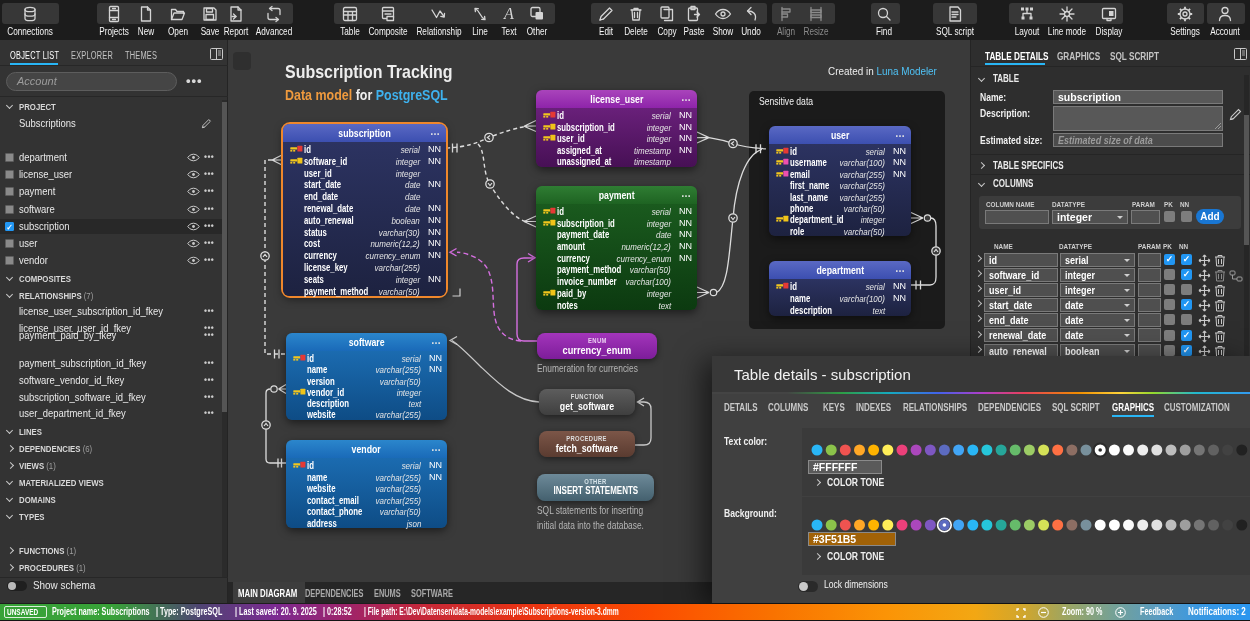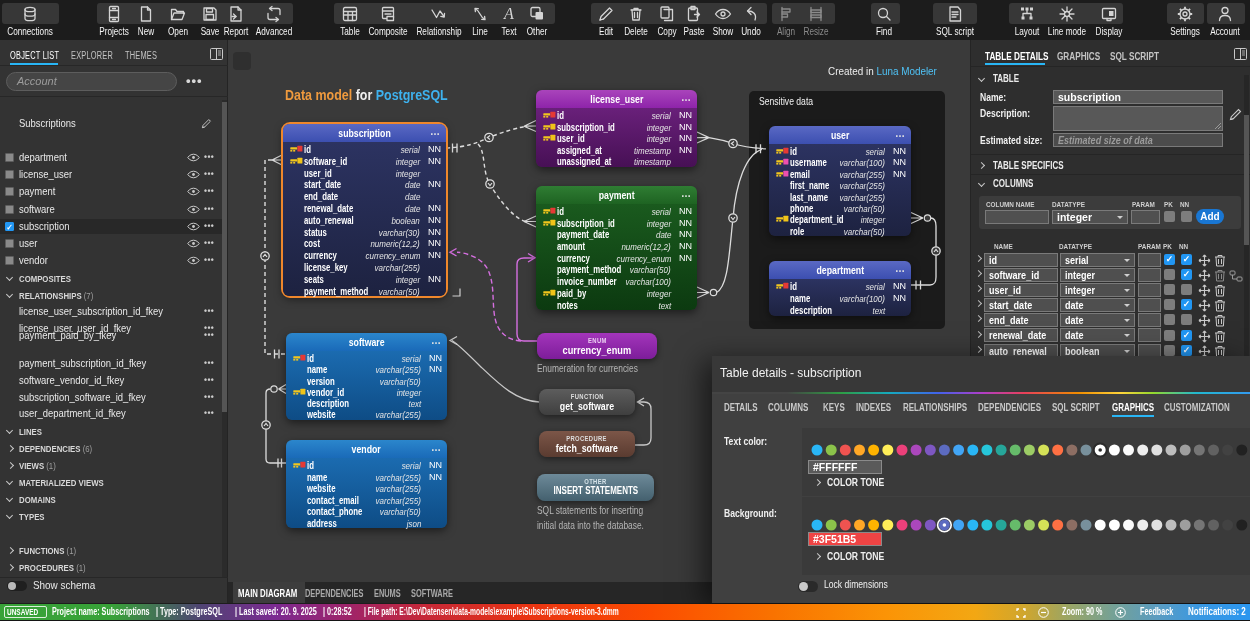--- a/index.html
+++ b/index.html
@@ -299,20 +299,24 @@
 <svg class="abs" style="left:210px;top:8px" width="13" height="12" viewBox="0 0 13 12">
         <rect x=".5" y=".5" width="12" height="11" rx="1" stroke="#c9c9c9" fill="none"></rect>
         <path d="M6.5 .5v11" stroke="#c9c9c9"></path>
         <path d="M8 3h3M8 5h3M8 7h3" stroke="#c9c9c9" stroke-width=".8"></path>
       </svg>
 <div class="abs" style="left:0;top:25px;width:228px;height:1px;background:#272727"></div>
 <div class="abs" style="left:6px;top:32px;width:171px;height:19px;background:#454545;border:1px solid #5d5d5d;border-radius:9.5px"></div>
 <div class="abs" style="left:17px;top:35px;font-size:11px;font-style:italic;color:#9c9c9c">Account</div>
 <div class="abs" style="left:186px;top:33px;color:#d8d8d8;font-size:13px;font-weight:bold;letter-spacing:1px">•••</div>
 <div class="abs" style="left:0;top:56px;width:228px;height:1px;background:#272727"></div>
+<div class="shdr" style="top:58.5px">
+        <span class="chev d" style="left:7px;top:4px"></span>
+        <span style="position:absolute;left:19px"><span class="sx82">PROJECT</span></span>
+      </div>
 <div class="srow" style="top:75.5px">
         <span style="position:absolute;left:19px"><span class="sx86">Subscriptions</span></span>
         <span class="abs" style="left:201px;top:2px">
           <svg width="11" height="11" viewBox="0 0 12 12">
             <path d="M1.5 10.5l.7-2.5L8.5 1.7l1.8 1.8-6.3 6.3z" stroke="#c9c9c9" stroke-width="1" fill="none"></path>
             <path d="M1.5 10.5l2.4-.7" stroke="#c9c9c9" stroke-width="1" fill="none"></path>
           </svg>
         </span>
       </div>
 <div class="srow" style="top:110.0px;">
@@ -462,20 +466,21 @@
       </div>
 <div class="abs" style="left:0;top:537px;width:228px;height:1px;background:#272727"></div>
 <div class="abs" style="left:7px;top:541px;width:20px;height:10px;background:#1f1f1f;border-radius:5px"></div>
 <div class="abs" style="left:8px;top:542px;width:8px;height:8px;background:#b9b9b9;border-radius:50%"></div>
 <div class="abs" style="left:33px;top:539px;font-size:11px;color:#e9e9e9"><span class="sx90">Show schema</span></div>
 <div class="abs" style="left:222px;top:60px;width:5px;height:477px;background:#2b2b2b"></div>
 <div class="abs" style="left:222px;top:62px;width:5px;height:310px;background:#555"></div>
 </div>
 <div id="cnv">
 <div class="abs" style="left:5px;top:12px;width:18px;height:18px;background:#2f2f2f;border-radius:4px"></div>
+<div class="abs" style="left:57px;top:21px;font-size:19px;font-weight:bold;color:#ededed"><span class="sx" style="transform:scaleX(.84)">Subscription Tracking</span></div>
 <div class="abs" style="left:57px;top:47px;font-size:14px;font-weight:bold"><span class="sx" style="transform:scaleX(.89)"><span style="color:#ef9a3e">Data model</span> <span style="color:#ededed">for</span> <span style="color:#3eb2ef">PostgreSQL</span></span></div>
 <div class="abs" style="left:600px;top:25px;font-size:11.5px;color:#ededed"><span class="sx86">Created in <span style="color:#4fc3f7">Luna Modeler</span></span></div>
 <div class="abs" style="left:521px;top:51px;width:196px;height:238px;background:#1b1b1b;border-radius:5px"></div>
 <div class="abs" style="left:531px;top:55px;font-size:10.5px;color:#f0f0f0"><span class="sx82">Sensitive data</span></div>
 <svg class="abs" id="lines" style="left:0;top:0" width="742" height="563" viewBox="0 0 742 563">
         <path d="M218,108 C240,107 248,103 261,97.5 C274,92 292,87 299,86.2" stroke="#dcdcdc" stroke-width="1.4" fill="none" stroke-dasharray="4,3"></path>
         <path d="M224.5,103.5 V112.5 M229,103.5 V112.5" stroke="#dcdcdc" stroke-width="1.3" fill="none"></path>
         <path d="M296,86.2 L308,80.5 M296,86.2 L308,86 M296,86.2 L308,91.5" stroke="#dcdcdc" stroke-width="1.2" fill="none"></path>
         <circle cx="261" cy="97.5" r="4.2" fill="#3a3a3a" stroke="#dcdcdc" stroke-width="1.3"></circle>
         <path d="M262,95.5 L259.4,97.5 L262,99.5" stroke="#dcdcdc" stroke-width="1.2" fill="none"></path>
@@ -1072,21 +1077,21 @@
 <span class="abs" style="left:243px;top:305px">
         <svg width="12" height="13" viewBox="0 0 12 13">
           <path d="M1 3h10M4 3V1.5h4V3M2 3l.6 9h6.8L10 3M4.5 5v5M7.5 5v5" stroke="#c9c9c9" stroke-width="1" fill="none"></path>
         </svg>
       </span>
 <div class="abs" style="left:273px;top:35px;width:5px;height:528px;background:#262626"></div>
 <div class="abs" style="left:273px;top:75px;width:5px;height:130px;background:#555"></div>
 </div>
 <div id="modal">
 <div class="abs" style="left:0;top:0;width:538px;height:36px;background:#383838"></div>
-<div class="abs" style="left:8px;top:10px;font-size:12px;color:#f2f2f2">Table details - subscription</div>
+<div class="abs" style="left:22px;top:10px;font-size:15px;color:#f2f2f2">Table details - subscription</div>
 <div class="abs" style="left:0;top:36px;width:538px;height:2px;background:linear-gradient(90deg,#444 0%,#444 14%,#2e9e44 24%,#15aabf 33%,#4263eb 42%,#ae3ec9 50%,#e8405a 58%,#f08c00 68%,#ffd43b 76%,#94d82d 82%,#22b8cf 90%,#339af0 100%)"></div>
 <div class="mtab" style="left:12px;color:#c9c9c9">DETAILS</div>
 <div class="mtab" style="left:56px;color:#c9c9c9">COLUMNS</div>
 <div class="mtab" style="left:111px;color:#c9c9c9">KEYS</div>
 <div class="mtab" style="left:144px;color:#c9c9c9">INDEXES</div>
 <div class="mtab" style="left:191px;color:#c9c9c9">RELATIONSHIPS</div>
 <div class="mtab" style="left:266px;color:#c9c9c9">DEPENDENCIES</div>
 <div class="mtab" style="left:340px;color:#c9c9c9">SQL SCRIPT</div>
 <div class="mtab" style="left:400px;color:#fff">GRAPHICS</div>
 <div class="mtab" style="left:452px;color:#c9c9c9">CUSTOMIZATION</div>
@@ -1159,21 +1164,21 @@
         <circle cx="459.0" cy="169" r="5.5" fill="#bdbdbd"></circle>
         <circle cx="473.2" cy="169" r="5.5" fill="#9e9e9e"></circle>
         <circle cx="487.3" cy="169" r="5.5" fill="#757575"></circle>
         <circle cx="501.5" cy="169" r="5.5" fill="#616161"></circle>
         <circle cx="515.6" cy="169" r="5.5" fill="#424242"></circle>
         <circle cx="529.8" cy="169" r="5.5" fill="#212121"></circle>
       </svg>
 <div class="inp" style="left:96px;top:104px;width:74px;height:14px;background:#5a5a5a;border-color:#8a8a8a">#FFFFFF</div>
 <span class="chev r" style="left:103px;top:124px"></span>
       <div class="abs" style="left:115px;top:120px;font-size:10.5px;font-weight:bold;color:#f0f0f0"><span class="sx82">COLOR TONE</span></div>
-<div class="inp" style="left:96px;top:176px;width:74px;height:14px;background:#ef4444;border-color:#8a8a8a">#3F51B5</div>
+<div class="inp" style="left:96px;top:176px;width:88px;height:14px;background:#a16207;border-color:#8a8a8a">#3F51B5</div>
 <span class="chev r" style="left:103px;top:198px"></span>
       <div class="abs" style="left:115px;top:194px;font-size:10.5px;font-weight:bold;color:#f0f0f0"><span class="sx82">COLOR TONE</span></div>
 <div class="abs" style="left:86px;top:225px;width:20px;height:11px;background:#2a2a2a;border-radius:6px"></div>
 <div class="abs" style="left:87px;top:226px;width:9px;height:9px;background:#c9c9c9;border-radius:50%"></div>
 <div class="abs" style="left:112px;top:222px;font-size:11px;color:#f0f0f0"><span class="sx78">Lock dimensions</span></div>
 </div>
 <div id="sb">
 <div class="abs" style="left:4px;top:2px;width:43px;height:12px;border:1px solid #dcefdc;border-radius:2px"></div>
 <div class="sbt" style="left:7px;top:3px;font-size:9px;font-weight:bold">UNSAVED</div>
 <div class="sbt" style="left:52px">Project name: Subscriptions</div>

